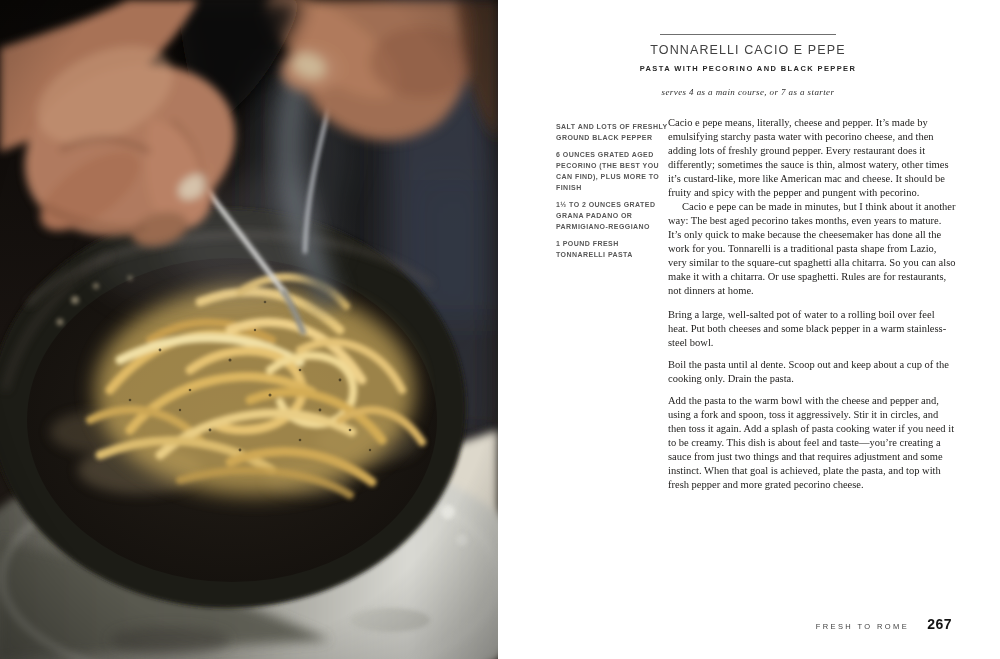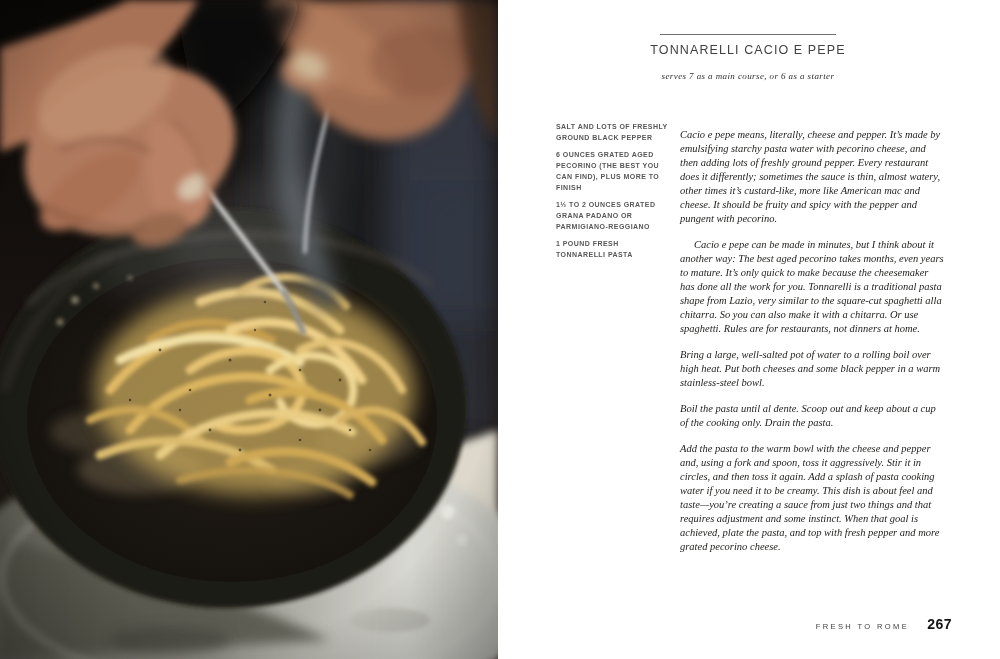--- a/index.html
+++ b/index.html
@@ -21,21 +21,21 @@
               letter-spacing:1.4px; color:#262626; margin-top:7px; }
   .serves { font-style:italic; font-size:9px; letter-spacing:0.4px; color:#2f2f2f; margin-top:14px; }
 
   .ingredients { position:absolute; left:58px; top:121px; width:112px;
                  font-family:"Liberation Sans", sans-serif; font-weight:700;
                  font-size:7px; line-height:11px; letter-spacing:0.45px; color:#575757; }
   .ingredient { margin-bottom:6px; }
 
   .body-col { position:absolute; left:170px; top:116px; width:288px;
               font-size:10.5px; line-height:14px; color:#1e1d1b; text-align:left; }
-  .body-col p { margin:12px;font-style:italic; }
+  .body-col p { margin:0; }
   .intro p.indent { text-indent:14px; }
   .method { margin-top:10px; }
   .method p { margin-bottom:8px; }
 
   .footer { position:absolute; right:48px; bottom:26px; text-align:right;
             font-family:"Liberation Sans", sans-serif; white-space:nowrap; }
   .footer .section { font-size:7.5px; letter-spacing:2.4px; color:#3f3f3f; font-weight:400; }
   .footer .pagenum { font-size:14px; font-weight:700; color:#141414; margin-left:18px; letter-spacing:0.5px; }
 </style>
 </head>
@@ -219,37 +219,38 @@
 
       <rect x="0" y="0" width="498" height="659" fill="url(#vign)"></rect>
     </svg>
   </div>
 
   <div class="page">
 
     <div class="header">
       <div class="rule"></div>
       <div class="title">TONNARELLI CACIO E PEPE</div>
-      <div class="serves">serves 7 as a main course, or 6 as a starter</div>
+      <div class="subtitle">PASTA WITH PECORINO AND BLACK PEPPER</div>
+      <div class="serves">serves 4 as a main course, or 7 as a starter</div>
     </div>
 
     <div class="ingredients">
       <div class="ingredient">SALT AND LOTS OF FRESHLY GROUND BLACK PEPPER</div>
       <div class="ingredient">6 OUNCES GRATED AGED PECORINO (THE BEST YOU CAN FIND), PLUS MORE TO FINISH</div>
       <div class="ingredient">1½ TO 2 OUNCES GRATED GRANA PADANO OR PARMIGIANO-REGGIANO</div>
       <div class="ingredient">1 POUND FRESH TONNARELLI PASTA</div>
     </div>
 
     <div class="body-col">
       <div class="intro">
         <p>Cacio e pepe means, literally, cheese and pepper. It’s made by emulsifying starchy pasta water with pecorino cheese, and then adding lots of freshly ground pepper. Every restaurant does it differently; sometimes the sauce is thin, almost watery, other times it’s custard-like, more like American mac and cheese. It should be fruity and spicy with the pepper and pungent with pecorino.</p>
         <p class="indent">Cacio e pepe can be made in minutes, but I think about it another way: The best aged pecorino takes months, even years to mature. It’s only quick to make because the cheesemaker has done all the work for you. Tonnarelli is a traditional pasta shape from Lazio, very similar to the square-cut spaghetti alla chitarra. So you can also make it with a chitarra. Or use spaghetti. Rules are for restaurants, not dinners at home.</p>
       </div>
       <div class="method">
-        <p>Bring a large, well-salted pot of water to a rolling boil over high heat. Put both cheeses and some black pepper in a warm stainless-steel bowl.</p>
+        <p>Bring a large, well-salted pot of water to a rolling boil over feel heat. Put both cheeses and some black pepper in a warm stainless-steel bowl.</p>
         <p>Boil the pasta until al dente. Scoop out and keep about a cup of the cooking only. Drain the pasta.</p>
         <p>Add the pasta to the warm bowl with the cheese and pepper and, using a fork and spoon, toss it aggressively. Stir it in circles, and then toss it again. Add a splash of pasta cooking water if you need it to be creamy. This dish is about feel and taste—you’re creating a sauce from just two things and that requires adjustment and some instinct. When that goal is achieved, plate the pasta, and top with fresh pepper and more grated pecorino cheese.</p>
       </div>
     </div>
 
     <div class="footer">
       <span class="section">FRESH TO ROME</span><span class="pagenum">267</span>
     </div>
 
   </div>

